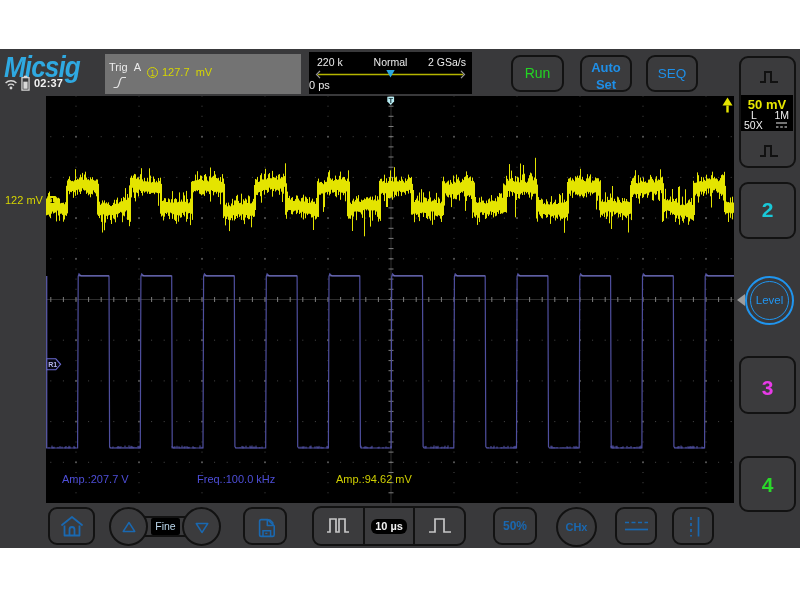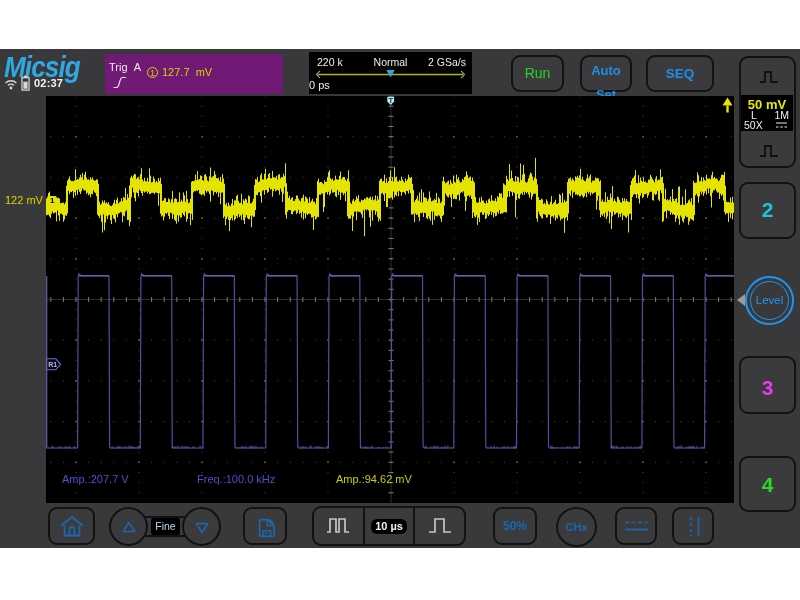--- a/index.html
+++ b/index.html
@@ -17,21 +17,21 @@
  <path d="M4 9.4 A4.2 4.2 0 0 1 10 9.4" fill="none" stroke="#d8d8d8" stroke-width="1.4"></path>
  <circle cx="7" cy="12" r="1.4" fill="#d8d8d8"></circle>
     </svg>
 <svg class="abs" style="left:21px;top:75px" width="9" height="16" viewBox="0 0 10 18">
  <rect x="3" y="0.8" width="4" height="2.4" fill="#d8d8d8"></rect>
  <rect x="1" y="3" width="8" height="14" fill="none" stroke="#d8d8d8" stroke-width="1.4"></rect>
  <rect x="2.6" y="7.5" width="4.8" height="8" fill="#d8d8d8"></rect>
     </svg>
 <div class="abs" style="left:34px;top:77px;font-size:11px;font-weight:bold;letter-spacing:0.2px;color:#f2f2f2">02:37</div>
 
-<div class="abs" style="left:105px;top:54px;width:178px;height:40px;background:#701a75">
+<div class="abs" style="left:105px;top:54px;width:196px;height:40px;background:#737373">
  <div class="abs" style="left:4px;top:7px;font-size:11px;color:#ececec">Trig&nbsp;&nbsp;A</div>
  <svg class="abs" style="left:8px;top:22px" width="16" height="13" viewBox="0 0 16 13">
   <path d="M0.5 11.5 H3.5 C7 11.5 6 1.5 9.5 1.5 H13" fill="none" stroke="#e4e4e4" stroke-width="1.2"></path>
       </svg>
  <div class="abs" style="left:42px;top:13px;width:11px;height:11px;border:1px solid #d6d600;border-radius:50%;color:#d6d600;font-size:8.5px;text-align:center;line-height:10px">1</div>
  <div class="abs" style="left:57px;top:12px;font-size:11px;color:#d6d600">127.7&nbsp;&nbsp;mV</div>
 </div>
 
 <div class="abs" style="left:309px;top:52px;width:163px;height:42px;background:#000">
  <div class="abs" style="left:8px;top:4px;font-size:10.5px;color:#ececec">220 k</div>
@@ -40,22 +40,22 @@
  <svg class="abs" style="left:0;top:16px" width="163" height="13" viewBox="0 0 163 13">
   <path d="M11 2.8 L7.5 6.5 L11 10.2" fill="none" stroke="#999" stroke-width="1.2"></path>
   <path d="M152 2.8 L155.5 6.5 L152 10.2" fill="none" stroke="#999" stroke-width="1.2"></path>
   <line x1="9" y1="6.5" x2="154" y2="6.5" stroke="#b5b500" stroke-width="1.4"></line>
   <polygon points="77.3,2 85.7,2 81.5,9.5" fill="#2ba9e2"></polygon>
       </svg>
  <div class="abs" style="left:0;top:27px;width:163px;text-align:left;font-size:11px;color:#ececec">0 ps</div>
 </div>
 
 <div class="abs btn" style="left:511px;top:55px;width:53px;height:37px;color:#23d523;font-weight:normal;font-size:14px;text-align:center;line-height:33px">Run</div>
-<div class="abs btn" style="left:580px;top:55px;width:52px;height:37px;color:#1e8fe8;font-weight:bold;font-size:13px;text-align:center;line-height:24px;padding-top:2px">Auto<br>Set</div>
-<div class="abs btn" style="left:646px;top:55px;width:68px;height:37px;color:#1e8fe8;font-weight:bold;font-size:13.5px;text-align:center;line-height:33px">SEQ</div>
+<div class="abs btn" style="left:580px;top:55px;width:52px;height:37px;color:#1e8fe8;font-weight:bold;font-size:13px;text-align:center;line-height:17px;padding-top:2px">Auto<br>Set</div>
+<div class="abs btn" style="left:646px;top:55px;width:52px;height:37px;color:#1e8fe8;font-weight:normal;font-size:13.5px;text-align:center;line-height:33px">SEQ</div>
 
 <div class="abs" style="left:46px;top:96px;width:688px;height:407px;background:#000">
 <svg width="688" height="407" viewBox="0 0 688 407">
  <path d="M29.5 -0.0h1M29.5 10.2h1M29.5 20.3h1M29.5 30.5h1M29.5 40.7h1M29.5 50.9h1M29.5 61.0h1M29.5 71.2h1M29.5 81.4h1M29.5 91.6h1M29.5 101.7h1M29.5 111.9h1M29.5 122.1h1M29.5 132.3h1M29.5 142.4h1M29.5 152.6h1M29.5 162.8h1M29.5 173.0h1M29.5 183.1h1M29.5 193.3h1M29.5 203.5h1M29.5 213.7h1M29.5 223.9h1M29.5 234.0h1M29.5 244.2h1M29.5 254.4h1M29.5 264.6h1M29.5 274.7h1M29.5 284.9h1M29.5 295.1h1M29.5 305.3h1M29.5 315.4h1M29.5 325.6h1M29.5 335.8h1M29.5 346.0h1M29.5 356.1h1M29.5 366.3h1M29.5 376.5h1M29.5 386.7h1M29.5 396.8h1M92.5 -0.0h1M92.5 10.2h1M92.5 20.3h1M92.5 30.5h1M92.5 40.7h1M92.5 50.9h1M92.5 61.0h1M92.5 71.2h1M92.5 81.4h1M92.5 91.6h1M92.5 101.7h1M92.5 111.9h1M92.5 122.1h1M92.5 132.3h1M92.5 142.4h1M92.5 152.6h1M92.5 162.8h1M92.5 173.0h1M92.5 183.1h1M92.5 193.3h1M92.5 203.5h1M92.5 213.7h1M92.5 223.9h1M92.5 234.0h1M92.5 244.2h1M92.5 254.4h1M92.5 264.6h1M92.5 274.7h1M92.5 284.9h1M92.5 295.1h1M92.5 305.3h1M92.5 315.4h1M92.5 325.6h1M92.5 335.8h1M92.5 346.0h1M92.5 356.1h1M92.5 366.3h1M92.5 376.5h1M92.5 386.7h1M92.5 396.8h1M155.5 -0.0h1M155.5 10.2h1M155.5 20.3h1M155.5 30.5h1M155.5 40.7h1M155.5 50.9h1M155.5 61.0h1M155.5 71.2h1M155.5 81.4h1M155.5 91.6h1M155.5 101.7h1M155.5 111.9h1M155.5 122.1h1M155.5 132.3h1M155.5 142.4h1M155.5 152.6h1M155.5 162.8h1M155.5 173.0h1M155.5 183.1h1M155.5 193.3h1M155.5 203.5h1M155.5 213.7h1M155.5 223.9h1M155.5 234.0h1M155.5 244.2h1M155.5 254.4h1M155.5 264.6h1M155.5 274.7h1M155.5 284.9h1M155.5 295.1h1M155.5 305.3h1M155.5 315.4h1M155.5 325.6h1M155.5 335.8h1M155.5 346.0h1M155.5 356.1h1M155.5 366.3h1M155.5 376.5h1M155.5 386.7h1M155.5 396.8h1M218.5 -0.0h1M218.5 10.2h1M218.5 20.3h1M218.5 30.5h1M218.5 40.7h1M218.5 50.9h1M218.5 61.0h1M218.5 71.2h1M218.5 81.4h1M218.5 91.6h1M218.5 101.7h1M218.5 111.9h1M218.5 122.1h1M218.5 132.3h1M218.5 142.4h1M218.5 152.6h1M218.5 162.8h1M218.5 173.0h1M218.5 183.1h1M218.5 193.3h1M218.5 203.5h1M218.5 213.7h1M218.5 223.9h1M218.5 234.0h1M218.5 244.2h1M218.5 254.4h1M218.5 264.6h1M218.5 274.7h1M218.5 284.9h1M218.5 295.1h1M218.5 305.3h1M218.5 315.4h1M218.5 325.6h1M218.5 335.8h1M218.5 346.0h1M218.5 356.1h1M218.5 366.3h1M218.5 376.5h1M218.5 386.7h1M218.5 396.8h1M281.5 -0.0h1M281.5 10.2h1M281.5 20.3h1M281.5 30.5h1M281.5 40.7h1M281.5 50.9h1M281.5 61.0h1M281.5 71.2h1M281.5 81.4h1M281.5 91.6h1M281.5 101.7h1M281.5 111.9h1M281.5 122.1h1M281.5 132.3h1M281.5 142.4h1M281.5 152.6h1M281.5 162.8h1M281.5 173.0h1M281.5 183.1h1M281.5 193.3h1M281.5 203.5h1M281.5 213.7h1M281.5 223.9h1M281.5 234.0h1M281.5 244.2h1M281.5 254.4h1M281.5 264.6h1M281.5 274.7h1M281.5 284.9h1M281.5 295.1h1M281.5 305.3h1M281.5 315.4h1M281.5 325.6h1M281.5 335.8h1M281.5 346.0h1M281.5 356.1h1M281.5 366.3h1M281.5 376.5h1M281.5 386.7h1M281.5 396.8h1M407.5 -0.0h1M407.5 10.2h1M407.5 20.3h1M407.5 30.5h1M407.5 40.7h1M407.5 50.9h1M407.5 61.0h1M407.5 71.2h1M407.5 81.4h1M407.5 91.6h1M407.5 101.7h1M407.5 111.9h1M407.5 122.1h1M407.5 132.3h1M407.5 142.4h1M407.5 152.6h1M407.5 162.8h1M407.5 173.0h1M407.5 183.1h1M407.5 193.3h1M407.5 203.5h1M407.5 213.7h1M407.5 223.9h1M407.5 234.0h1M407.5 244.2h1M407.5 254.4h1M407.5 264.6h1M407.5 274.7h1M407.5 284.9h1M407.5 295.1h1M407.5 305.3h1M407.5 315.4h1M407.5 325.6h1M407.5 335.8h1M407.5 346.0h1M407.5 356.1h1M407.5 366.3h1M407.5 376.5h1M407.5 386.7h1M407.5 396.8h1M470.5 -0.0h1M470.5 10.2h1M470.5 20.3h1M470.5 30.5h1M470.5 40.7h1M470.5 50.9h1M470.5 61.0h1M470.5 71.2h1M470.5 81.4h1M470.5 91.6h1M470.5 101.7h1M470.5 111.9h1M470.5 122.1h1M470.5 132.3h1M470.5 142.4h1M470.5 152.6h1M470.5 162.8h1M470.5 173.0h1M470.5 183.1h1M470.5 193.3h1M470.5 203.5h1M470.5 213.7h1M470.5 223.9h1M470.5 234.0h1M470.5 244.2h1M470.5 254.4h1M470.5 264.6h1M470.5 274.7h1M470.5 284.9h1M470.5 295.1h1M470.5 305.3h1M470.5 315.4h1M470.5 325.6h1M470.5 335.8h1M470.5 346.0h1M470.5 356.1h1M470.5 366.3h1M470.5 376.5h1M470.5 386.7h1M470.5 396.8h1M533.5 -0.0h1M533.5 10.2h1M533.5 20.3h1M533.5 30.5h1M533.5 40.7h1M533.5 50.9h1M533.5 61.0h1M533.5 71.2h1M533.5 81.4h1M533.5 91.6h1M533.5 101.7h1M533.5 111.9h1M533.5 122.1h1M533.5 132.3h1M533.5 142.4h1M533.5 152.6h1M533.5 162.8h1M533.5 173.0h1M533.5 183.1h1M533.5 193.3h1M533.5 203.5h1M533.5 213.7h1M533.5 223.9h1M533.5 234.0h1M533.5 244.2h1M533.5 254.4h1M533.5 264.6h1M533.5 274.7h1M533.5 284.9h1M533.5 295.1h1M533.5 305.3h1M533.5 315.4h1M533.5 325.6h1M533.5 335.8h1M533.5 346.0h1M533.5 356.1h1M533.5 366.3h1M533.5 376.5h1M533.5 386.7h1M533.5 396.8h1M596.5 -0.0h1M596.5 10.2h1M596.5 20.3h1M596.5 30.5h1M596.5 40.7h1M596.5 50.9h1M596.5 61.0h1M596.5 71.2h1M596.5 81.4h1M596.5 91.6h1M596.5 101.7h1M596.5 111.9h1M596.5 122.1h1M596.5 132.3h1M596.5 142.4h1M596.5 152.6h1M596.5 162.8h1M596.5 173.0h1M596.5 183.1h1M596.5 193.3h1M596.5 203.5h1M596.5 213.7h1M596.5 223.9h1M596.5 234.0h1M596.5 244.2h1M596.5 254.4h1M596.5 264.6h1M596.5 274.7h1M596.5 284.9h1M596.5 295.1h1M596.5 305.3h1M596.5 315.4h1M596.5 325.6h1M596.5 335.8h1M596.5 346.0h1M596.5 356.1h1M596.5 366.3h1M596.5 376.5h1M596.5 386.7h1M596.5 396.8h1M659.5 -0.0h1M659.5 10.2h1M659.5 20.3h1M659.5 30.5h1M659.5 40.7h1M659.5 50.9h1M659.5 61.0h1M659.5 71.2h1M659.5 81.4h1M659.5 91.6h1M659.5 101.7h1M659.5 111.9h1M659.5 122.1h1M659.5 132.3h1M659.5 142.4h1M659.5 152.6h1M659.5 162.8h1M659.5 173.0h1M659.5 183.1h1M659.5 193.3h1M659.5 203.5h1M659.5 213.7h1M659.5 223.9h1M659.5 234.0h1M659.5 244.2h1M659.5 254.4h1M659.5 264.6h1M659.5 274.7h1M659.5 284.9h1M659.5 295.1h1M659.5 305.3h1M659.5 315.4h1M659.5 325.6h1M659.5 335.8h1M659.5 346.0h1M659.5 356.1h1M659.5 366.3h1M659.5 376.5h1M659.5 386.7h1M659.5 396.8h1M4.3 40.7h1M16.9 40.7h1M29.5 40.7h1M42.1 40.7h1M54.7 40.7h1M67.3 40.7h1M79.9 40.7h1M92.5 40.7h1M105.1 40.7h1M117.7 40.7h1M130.3 40.7h1M142.9 40.7h1M155.5 40.7h1M168.1 40.7h1M180.7 40.7h1M193.3 40.7h1M205.9 40.7h1M218.5 40.7h1M231.1 40.7h1M243.7 40.7h1M256.3 40.7h1M268.9 40.7h1M281.5 40.7h1M294.1 40.7h1M306.7 40.7h1M319.3 40.7h1M331.9 40.7h1M344.5 40.7h1M357.1 40.7h1M369.7 40.7h1M382.3 40.7h1M394.9 40.7h1M407.5 40.7h1M420.1 40.7h1M432.7 40.7h1M445.3 40.7h1M457.9 40.7h1M470.5 40.7h1M483.1 40.7h1M495.7 40.7h1M508.3 40.7h1M520.9 40.7h1M533.5 40.7h1M546.1 40.7h1M558.7 40.7h1M571.3 40.7h1M583.9 40.7h1M596.5 40.7h1M609.1 40.7h1M621.7 40.7h1M634.3 40.7h1M646.9 40.7h1M659.5 40.7h1M672.1 40.7h1M684.7 40.7h1M4.3 81.4h1M16.9 81.4h1M29.5 81.4h1M42.1 81.4h1M54.7 81.4h1M67.3 81.4h1M79.9 81.4h1M92.5 81.4h1M105.1 81.4h1M117.7 81.4h1M130.3 81.4h1M142.9 81.4h1M155.5 81.4h1M168.1 81.4h1M180.7 81.4h1M193.3 81.4h1M205.9 81.4h1M218.5 81.4h1M231.1 81.4h1M243.7 81.4h1M256.3 81.4h1M268.9 81.4h1M281.5 81.4h1M294.1 81.4h1M306.7 81.4h1M319.3 81.4h1M331.9 81.4h1M344.5 81.4h1M357.1 81.4h1M369.7 81.4h1M382.3 81.4h1M394.9 81.4h1M407.5 81.4h1M420.1 81.4h1M432.7 81.4h1M445.3 81.4h1M457.9 81.4h1M470.5 81.4h1M483.1 81.4h1M495.7 81.4h1M508.3 81.4h1M520.9 81.4h1M533.5 81.4h1M546.1 81.4h1M558.7 81.4h1M571.3 81.4h1M583.9 81.4h1M596.5 81.4h1M609.1 81.4h1M621.7 81.4h1M634.3 81.4h1M646.9 81.4h1M659.5 81.4h1M672.1 81.4h1M684.7 81.4h1M4.3 122.1h1M16.9 122.1h1M29.5 122.1h1M42.1 122.1h1M54.7 122.1h1M67.3 122.1h1M79.9 122.1h1M92.5 122.1h1M105.1 122.1h1M117.7 122.1h1M130.3 122.1h1M142.9 122.1h1M155.5 122.1h1M168.1 122.1h1M180.7 122.1h1M193.3 122.1h1M205.9 122.1h1M218.5 122.1h1M231.1 122.1h1M243.7 122.1h1M256.3 122.1h1M268.9 122.1h1M281.5 122.1h1M294.1 122.1h1M306.7 122.1h1M319.3 122.1h1M331.9 122.1h1M344.5 122.1h1M357.1 122.1h1M369.7 122.1h1M382.3 122.1h1M394.9 122.1h1M407.5 122.1h1M420.1 122.1h1M432.7 122.1h1M445.3 122.1h1M457.9 122.1h1M470.5 122.1h1M483.1 122.1h1M495.7 122.1h1M508.3 122.1h1M520.9 122.1h1M533.5 122.1h1M546.1 122.1h1M558.7 122.1h1M571.3 122.1h1M583.9 122.1h1M596.5 122.1h1M609.1 122.1h1M621.7 122.1h1M634.3 122.1h1M646.9 122.1h1M659.5 122.1h1M672.1 122.1h1M684.7 122.1h1M4.3 162.8h1M16.9 162.8h1M29.5 162.8h1M42.1 162.8h1M54.7 162.8h1M67.3 162.8h1M79.9 162.8h1M92.5 162.8h1M105.1 162.8h1M117.7 162.8h1M130.3 162.8h1M142.9 162.8h1M155.5 162.8h1M168.1 162.8h1M180.7 162.8h1M193.3 162.8h1M205.9 162.8h1M218.5 162.8h1M231.1 162.8h1M243.7 162.8h1M256.3 162.8h1M268.9 162.8h1M281.5 162.8h1M294.1 162.8h1M306.7 162.8h1M319.3 162.8h1M331.9 162.8h1M344.5 162.8h1M357.1 162.8h1M369.7 162.8h1M382.3 162.8h1M394.9 162.8h1M407.5 162.8h1M420.1 162.8h1M432.7 162.8h1M445.3 162.8h1M457.9 162.8h1M470.5 162.8h1M483.1 162.8h1M495.7 162.8h1M508.3 162.8h1M520.9 162.8h1M533.5 162.8h1M546.1 162.8h1M558.7 162.8h1M571.3 162.8h1M583.9 162.8h1M596.5 162.8h1M609.1 162.8h1M621.7 162.8h1M634.3 162.8h1M646.9 162.8h1M659.5 162.8h1M672.1 162.8h1M684.7 162.8h1M4.3 244.2h1M16.9 244.2h1M29.5 244.2h1M42.1 244.2h1M54.7 244.2h1M67.3 244.2h1M79.9 244.2h1M92.5 244.2h1M105.1 244.2h1M117.7 244.2h1M130.3 244.2h1M142.9 244.2h1M155.5 244.2h1M168.1 244.2h1M180.7 244.2h1M193.3 244.2h1M205.9 244.2h1M218.5 244.2h1M231.1 244.2h1M243.7 244.2h1M256.3 244.2h1M268.9 244.2h1M281.5 244.2h1M294.1 244.2h1M306.7 244.2h1M319.3 244.2h1M331.9 244.2h1M344.5 244.2h1M357.1 244.2h1M369.7 244.2h1M382.3 244.2h1M394.9 244.2h1M407.5 244.2h1M420.1 244.2h1M432.7 244.2h1M445.3 244.2h1M457.9 244.2h1M470.5 244.2h1M483.1 244.2h1M495.7 244.2h1M508.3 244.2h1M520.9 244.2h1M533.5 244.2h1M546.1 244.2h1M558.7 244.2h1M571.3 244.2h1M583.9 244.2h1M596.5 244.2h1M609.1 244.2h1M621.7 244.2h1M634.3 244.2h1M646.9 244.2h1M659.5 244.2h1M672.1 244.2h1M684.7 244.2h1M4.3 284.9h1M16.9 284.9h1M29.5 284.9h1M42.1 284.9h1M54.7 284.9h1M67.3 284.9h1M79.9 284.9h1M92.5 284.9h1M105.1 284.9h1M117.7 284.9h1M130.3 284.9h1M142.9 284.9h1M155.5 284.9h1M168.1 284.9h1M180.7 284.9h1M193.3 284.9h1M205.9 284.9h1M218.5 284.9h1M231.1 284.9h1M243.7 284.9h1M256.3 284.9h1M268.9 284.9h1M281.5 284.9h1M294.1 284.9h1M306.7 284.9h1M319.3 284.9h1M331.9 284.9h1M344.5 284.9h1M357.1 284.9h1M369.7 284.9h1M382.3 284.9h1M394.9 284.9h1M407.5 284.9h1M420.1 284.9h1M432.7 284.9h1M445.3 284.9h1M457.9 284.9h1M470.5 284.9h1M483.1 284.9h1M495.7 284.9h1M508.3 284.9h1M520.9 284.9h1M533.5 284.9h1M546.1 284.9h1M558.7 284.9h1M571.3 284.9h1M583.9 284.9h1M596.5 284.9h1M609.1 284.9h1M621.7 284.9h1M634.3 284.9h1M646.9 284.9h1M659.5 284.9h1M672.1 284.9h1M684.7 284.9h1M4.3 325.6h1M16.9 325.6h1M29.5 325.6h1M42.1 325.6h1M54.7 325.6h1M67.3 325.6h1M79.9 325.6h1M92.5 325.6h1M105.1 325.6h1M117.7 325.6h1M130.3 325.6h1M142.9 325.6h1M155.5 325.6h1M168.1 325.6h1M180.7 325.6h1M193.3 325.6h1M205.9 325.6h1M218.5 325.6h1M231.1 325.6h1M243.7 325.6h1M256.3 325.6h1M268.9 325.6h1M281.5 325.6h1M294.1 325.6h1M306.7 325.6h1M319.3 325.6h1M331.9 325.6h1M344.5 325.6h1M357.1 325.6h1M369.7 325.6h1M382.3 325.6h1M394.9 325.6h1M407.5 325.6h1M420.1 325.6h1M432.7 325.6h1M445.3 325.6h1M457.9 325.6h1M470.5 325.6h1M483.1 325.6h1M495.7 325.6h1M508.3 325.6h1M520.9 325.6h1M533.5 325.6h1M546.1 325.6h1M558.7 325.6h1M571.3 325.6h1M583.9 325.6h1M596.5 325.6h1M609.1 325.6h1M621.7 325.6h1M634.3 325.6h1M646.9 325.6h1M659.5 325.6h1M672.1 325.6h1M684.7 325.6h1M4.3 366.3h1M16.9 366.3h1M29.5 366.3h1M42.1 366.3h1M54.7 366.3h1M67.3 366.3h1M79.9 366.3h1M92.5 366.3h1M105.1 366.3h1M117.7 366.3h1M130.3 366.3h1M142.9 366.3h1M155.5 366.3h1M168.1 366.3h1M180.7 366.3h1M193.3 366.3h1M205.9 366.3h1M218.5 366.3h1M231.1 366.3h1M243.7 366.3h1M256.3 366.3h1M268.9 366.3h1M281.5 366.3h1M294.1 366.3h1M306.7 366.3h1M319.3 366.3h1M331.9 366.3h1M344.5 366.3h1M357.1 366.3h1M369.7 366.3h1M382.3 366.3h1M394.9 366.3h1M407.5 366.3h1M420.1 366.3h1M432.7 366.3h1M445.3 366.3h1M457.9 366.3h1M470.5 366.3h1M483.1 366.3h1M495.7 366.3h1M508.3 366.3h1M520.9 366.3h1M533.5 366.3h1M546.1 366.3h1M558.7 366.3h1M571.3 366.3h1M583.9 366.3h1M596.5 366.3h1M609.1 366.3h1M621.7 366.3h1M634.3 366.3h1M646.9 366.3h1M659.5 366.3h1M672.1 366.3h1M684.7 366.3h1" stroke="#484848" stroke-width="1" fill="none"></path>
  <path d="M29 40.7h2M30 39.7v2M29 81.4h2M30 80.4v2M29 122.1h2M30 121.1v2M29 162.8h2M30 161.8v2M29 203.5h2M30 202.5v2M29 244.2h2M30 243.2v2M29 284.9h2M30 283.9v2M29 325.6h2M30 324.6v2M29 366.3h2M30 365.3v2M92 40.7h2M93 39.7v2M92 81.4h2M93 80.4v2M92 122.1h2M93 121.1v2M92 162.8h2M93 161.8v2M92 203.5h2M93 202.5v2M92 244.2h2M93 243.2v2M92 284.9h2M93 283.9v2M92 325.6h2M93 324.6v2M92 366.3h2M93 365.3v2M155 40.7h2M156 39.7v2M155 81.4h2M156 80.4v2M155 122.1h2M156 121.1v2M155 162.8h2M156 161.8v2M155 203.5h2M156 202.5v2M155 244.2h2M156 243.2v2M155 284.9h2M156 283.9v2M155 325.6h2M156 324.6v2M155 366.3h2M156 365.3v2M218 40.7h2M219 39.7v2M218 81.4h2M219 80.4v2M218 122.1h2M219 121.1v2M218 162.8h2M219 161.8v2M218 203.5h2M219 202.5v2M218 244.2h2M219 243.2v2M218 284.9h2M219 283.9v2M218 325.6h2M219 324.6v2M218 366.3h2M219 365.3v2M281 40.7h2M282 39.7v2M281 81.4h2M282 80.4v2M281 122.1h2M282 121.1v2M281 162.8h2M282 161.8v2M281 203.5h2M282 202.5v2M281 244.2h2M282 243.2v2M281 284.9h2M282 283.9v2M281 325.6h2M282 324.6v2M281 366.3h2M282 365.3v2M344 40.7h2M345 39.7v2M344 81.4h2M345 80.4v2M344 122.1h2M345 121.1v2M344 162.8h2M345 161.8v2M344 203.5h2M345 202.5v2M344 244.2h2M345 243.2v2M344 284.9h2M345 283.9v2M344 325.6h2M345 324.6v2M344 366.3h2M345 365.3v2M407 40.7h2M408 39.7v2M407 81.4h2M408 80.4v2M407 122.1h2M408 121.1v2M407 162.8h2M408 161.8v2M407 203.5h2M408 202.5v2M407 244.2h2M408 243.2v2M407 284.9h2M408 283.9v2M407 325.6h2M408 324.6v2M407 366.3h2M408 365.3v2M470 40.7h2M471 39.7v2M470 81.4h2M471 80.4v2M470 122.1h2M471 121.1v2M470 162.8h2M471 161.8v2M470 203.5h2M471 202.5v2M470 244.2h2M471 243.2v2M470 284.9h2M471 283.9v2M470 325.6h2M471 324.6v2M470 366.3h2M471 365.3v2M533 40.7h2M534 39.7v2M533 81.4h2M534 80.4v2M533 122.1h2M534 121.1v2M533 162.8h2M534 161.8v2M533 203.5h2M534 202.5v2M533 244.2h2M534 243.2v2M533 284.9h2M534 283.9v2M533 325.6h2M534 324.6v2M533 366.3h2M534 365.3v2M596 40.7h2M597 39.7v2M596 81.4h2M597 80.4v2M596 122.1h2M597 121.1v2M596 162.8h2M597 161.8v2M596 203.5h2M597 202.5v2M596 244.2h2M597 243.2v2M596 284.9h2M597 283.9v2M596 325.6h2M597 324.6v2M596 366.3h2M597 365.3v2M659 40.7h2M660 39.7v2M659 81.4h2M660 80.4v2M659 122.1h2M660 121.1v2M659 162.8h2M660 161.8v2M659 203.5h2M660 202.5v2M659 244.2h2M660 243.2v2M659 284.9h2M660 283.9v2M659 325.6h2M660 324.6v2M659 366.3h2M660 365.3v2" stroke="#565656" stroke-width="1" fill="none"></path>
  <line x1="0" y1="203.5" x2="688" y2="203.5" stroke="#2e2e2e"></line>
  <line x1="345" y1="0" x2="345" y2="407" stroke="#2e2e2e"></line>
  <path d="M4.8 201v5M17.4 201v5M30.0 201v5M42.6 201v5M55.2 201v5M67.8 201v5M80.4 201v5M93.0 201v5M105.6 201v5M118.2 201v5M130.8 201v5M143.4 201v5M156.0 201v5M168.6 201v5M181.2 201v5M193.8 201v5M206.4 201v5M219.0 201v5M231.6 201v5M244.2 201v5M256.8 201v5M269.4 201v5M282.0 201v5M294.6 201v5M307.2 201v5M319.8 201v5M332.4 201v5M345.0 201v5M357.6 201v5M370.2 201v5M382.8 201v5M395.4 201v5M408.0 201v5M420.6 201v5M433.2 201v5M445.8 201v5M458.4 201v5M471.0 201v5M483.6 201v5M496.2 201v5M508.8 201v5M521.4 201v5M534.0 201v5M546.6 201v5M559.2 201v5M571.8 201v5M584.4 201v5M597.0 201v5M609.6 201v5M622.2 201v5M634.8 201v5M647.4 201v5M660.0 201v5M672.6 201v5M685.2 201v5M342.5 -0.0h5M342.5 10.2h5M342.5 20.3h5M342.5 30.5h5M342.5 40.7h5M342.5 50.9h5M342.5 61.0h5M342.5 71.2h5M342.5 81.4h5M342.5 91.6h5M342.5 101.7h5M342.5 111.9h5M342.5 122.1h5M342.5 132.3h5M342.5 142.4h5M342.5 152.6h5M342.5 162.8h5M342.5 173.0h5M342.5 183.1h5M342.5 193.3h5M342.5 203.5h5M342.5 213.7h5M342.5 223.9h5M342.5 234.0h5M342.5 244.2h5M342.5 254.4h5M342.5 264.6h5M342.5 274.7h5M342.5 284.9h5M342.5 295.1h5M342.5 305.3h5M342.5 315.4h5M342.5 325.6h5M342.5 335.8h5M342.5 346.0h5M342.5 356.1h5M342.5 366.3h5M342.5 376.5h5M342.5 386.7h5M342.5 396.8h5" stroke="#7d7d7d" stroke-width="1" fill="none"></path>
  <path d="M0 352L31.6 352L32.2 180.3L33.0 177.8L35.1 180L63.0 180L63.6 350.5L64.5 352L94.3 352L94.9 180.3L95.7 177.8L97.8 180L125.7 180L126.2 350.5L127.2 352L157.0 352L157.6 180.3L158.4 177.8L160.5 180L188.3 180L188.9 350.5L189.8 352L219.7 352L220.3 180.3L221.1 177.8L223.2 180L251.1 180L251.7 350.5L252.6 352L282.4 352L283.0 180.3L283.8 177.8L285.9 180L313.8 180L314.4 350.5L315.3 352L345.1 352L345.7 180.3L346.5 177.8L348.6 180L376.5 180L377.1 350.5L378.0 352L407.8 352L408.4 180.3L409.2 177.8L411.3 180L439.2 180L439.8 350.5L440.7 352L470.5 352L471.1 180.3L471.9 177.8L474.0 180L501.9 180L502.5 350.5L503.4 352L533.2 352L533.8 180.3L534.6 177.8L536.7 180L564.6 180L565.2 350.5L566.1 352L595.9 352L596.5 180.3L597.3 177.8L599.4 180L627.3 180L627.9 350.5L628.8 352L658.6 352L659.2 180.3L660.0 177.8L662.1 180L688 180" stroke="#4f4f9f" stroke-width="1.2" fill="none"></path>
  <path d="M0.7 180V352" stroke="#5a5aa8" stroke-width="1.3" fill="none"></path>

